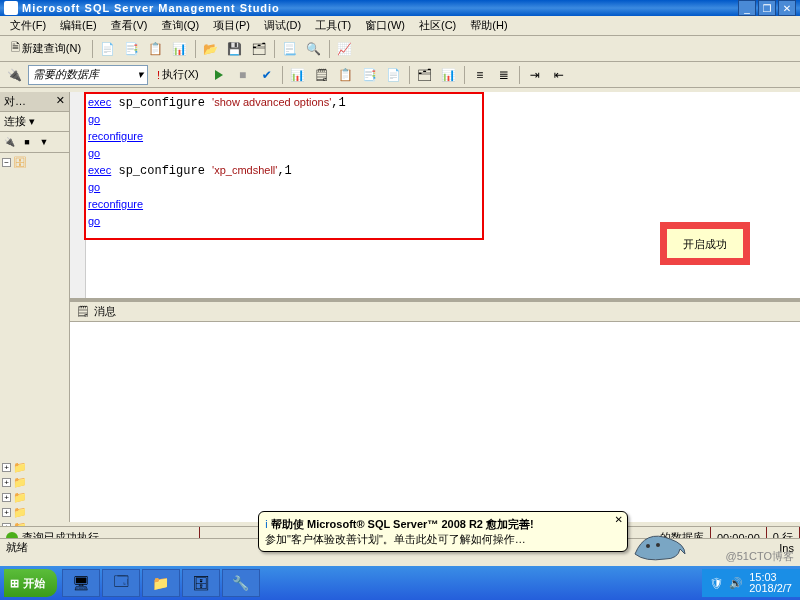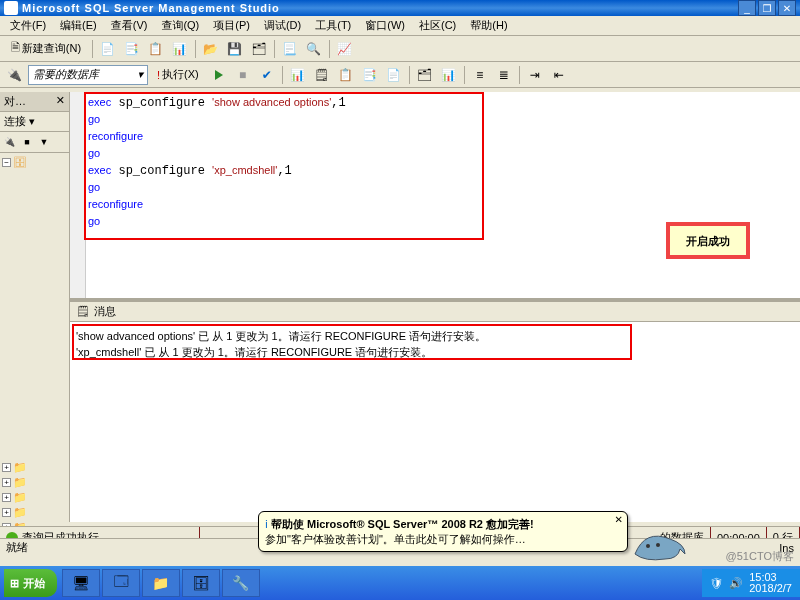--- a/index.html
+++ b/index.html
@@ -25,25 +25,25 @@
 .tree-row { display:flex; align-items:center; gap:2px; padding:1px 0; cursor:pointer; }
 .plusbox { width:9px; height:9px; border:1px solid #919191; display:flex; align-items:center; justify-content:center; font-size:8px; background:#fff; }
 .main { position:absolute; left:70px; top:92px; right:0; height:430px; background:#fff; display:flex; flex-direction:column; }
 .tabs { display:flex; background:#ece9d8; height:18px; align-items:flex-end; border-bottom:1px solid #aca899; }
 .tab { padding:2px 8px; background:#ece9d8; border:1px solid #aca899; border-bottom:none; margin-right:2px; font-size:10px; cursor:pointer; font-family:Tahoma; }
 .tab.active { background:#fff; font-weight:bold; }
 .editor-wrap { flex:0 0 210px; position:relative; border-bottom:4px solid #aca899; }
 .editor { position:absolute; left:18px; top:2px; right:4px; bottom:4px; font-family:"Courier New",monospace; font-size:12px; white-space:pre; line-height:16px; }
 .redbox { position:absolute; border:2px solid #e00; pointer-events:none; }
 .gutter { position:absolute; left:0; top:0; width:16px; height:100%; background:#f0f0f0; border-right:1px solid #ccc; }
-.kw-blue { color:#0000ff; }
+.kw-blue { color:#0000ff;text-decoration:underline; }
 .kw-red { color:#a31515; }
 .msg-header { height:20px; background:#ece9d8; border-bottom:1px solid #aca899; display:flex; align-items:center; padding:0 6px; gap:4px; }
 .msg-body { flex:1; padding:6px; font-family:"Courier New",SimSun,monospace; font-size:12px; line-height:16px; position:relative; overflow:auto; }
-.callout { position:absolute; background:#ffffcc; border:4px solid #ef4444; padding:6px 16px; font-size:14px; font-weight:bold; }
+.callout { position:absolute; background:#ffffcc; border:7px solid #ef4444; padding:6px 16px; font-size:14px; font-weight:normal; }
 .statusbar { position:absolute; left:0; bottom:34px; right:0; height:22px; background:#ece9d8; border-top:1px solid #aca899; display:flex; align-items:center; font-size:11px; }
 .status-seg { padding:0 6px; border-right:1px solid #7f1d1d; height:100%; display:flex; align-items:center; gap:4px; }
 .green-dot { width:12px;height:12px;border-radius:50%;background:#4cae1a;}
 .balloon { position:absolute; background:#ffffe1; border:1px solid #000; border-radius:6px; padding:4px 20px 4px 6px; font-size:11px; box-shadow:2px 2px 3px rgba(0,0,0,.3); }
 .balloon .close { position:absolute; right:4px; top:2px; cursor:pointer; font-size:10px; }
 .taskbar { position:absolute; left:0; bottom:0; right:0; height:34px; background:linear-gradient(#3a8ee6,#245edb); display:flex; align-items:center; }
 .start-btn { height:28px; background:linear-gradient(#5bbd3a,#3a9b1a); color:#fff; font-weight:bold; padding:0 12px 0 6px; border-radius:0 10px 10px 0; display:flex; align-items:center; gap:4px; margin:0 4px; cursor:pointer; }
 .taskitem { width:38px; height:28px; background:#3a78d6; border:1px solid #2a5ab0; margin:0 1px; display:flex; align-items:center; justify-content:center; cursor:pointer; font-size:14px; }
 .tray { margin-left:auto; background:#1a8ee6; height:28px; display:flex; align-items:center; padding:0 8px; gap:6px; color:#fff; font-size:10px; }
 .shark { position:absolute; width:60px; height:40px; }
@@ -186,25 +186,20 @@
 </span></div>
     <div class="redbox" style="left:14px;top:0;width:400px;height:148px"></div>
     <div class="callout" style="right:50px;top:130px">
       <span>开启成功</span>
     </div>
   </div>
   <div class="msg-header">
     <span>🗒</span>
     <span>消息</span>
   </div>
-  <div class="msg-body">
-    <div class="redbox" style="left:2px;top:2px;width:560px;height:36px"></div>
-    <div>'show advanced options' 已 从 1 更改为 1。请运行 RECONFIGURE 语句进行安装。</div>
-    <div>'xp_cmdshell' 已 从 1 更改为 1。请运行 RECONFIGURE 语句进行安装。</div>
-  </div>
 </div>
 
 <div class="statusbar" style="bottom:52px">
   <div class="status-seg" style="flex:0 0 200px">
     <div class="green-dot"></div>
     <span>查询已成功执行。</span>
   </div>
   <div style="flex:1"></div>
   <div class="status-seg">
       <span>的数据库</span>

